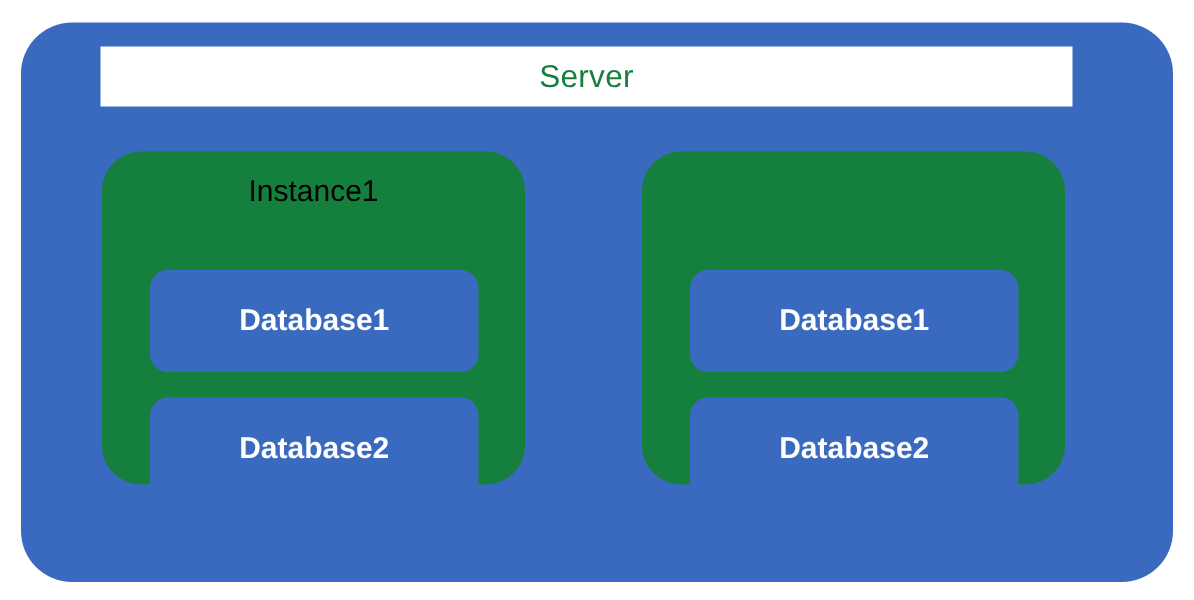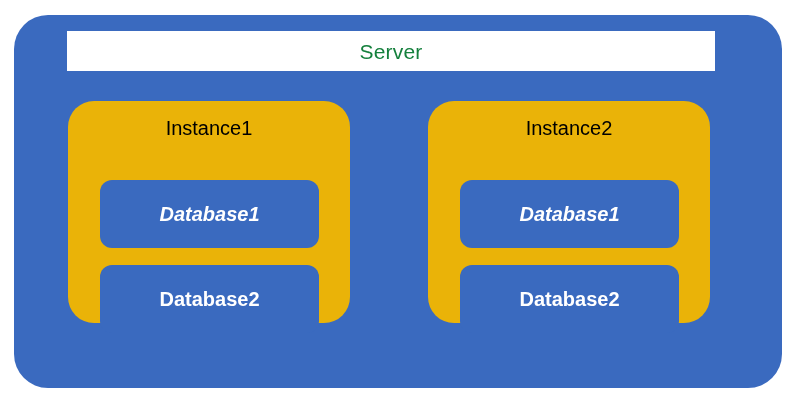--- a/index.html
+++ b/index.html
@@ -54,21 +54,21 @@
     line-height: 1;
     letter-spacing: 0.2px;
     white-space: nowrap;
   }
 
   
   .instance-card {
     position: absolute;
     top: 86px;      
     height: 222px;  
-    background: #eab308;
+    background: #15803d;
     border-radius: 26px;
     box-sizing: border-box;
   }
   .instance-card.instance-left {
     left: 54px;    
     width: 282px;  
   }
   .instance-card.instance-right {
     left: 414px;   
     width: 282px;  
@@ -93,21 +93,21 @@
     left: 32px;    
     width: 219px;
     height: 68px;
     background: #3A6ABF;
     border-radius: 12px;
     display: flex;
     align-items: center;
     justify-content: center;
     box-sizing: border-box;
   }
-  .database-box.db-slot-0 { top: 79px; font-style: italic; }  
+  .database-box.db-slot-0 { top: 79px; }  
   .database-box.db-slot-1 { top: 164px; align-items: center; } 
 
   .database-label {
     color: #ffffff;
     font-size: 20px;
     font-weight: 700;
     line-height: 1;
     white-space: nowrap;
   }
 </style>
@@ -128,21 +128,20 @@
       <div class="database-box db-slot-0">
         <span class="database-label">Database1</span>
       </div>
 
       <div class="database-box db-slot-1">
         <span class="database-label">Database2</span>
       </div>
     </div>
 
     <div class="instance-card instance-right">
-      <div class="instance-label">Instance2</div>
 
       <div class="database-box db-slot-0">
         <span class="database-label">Database1</span>
       </div>
 
       <div class="database-box db-slot-1">
         <span class="database-label">Database2</span>
       </div>
     </div>
 

